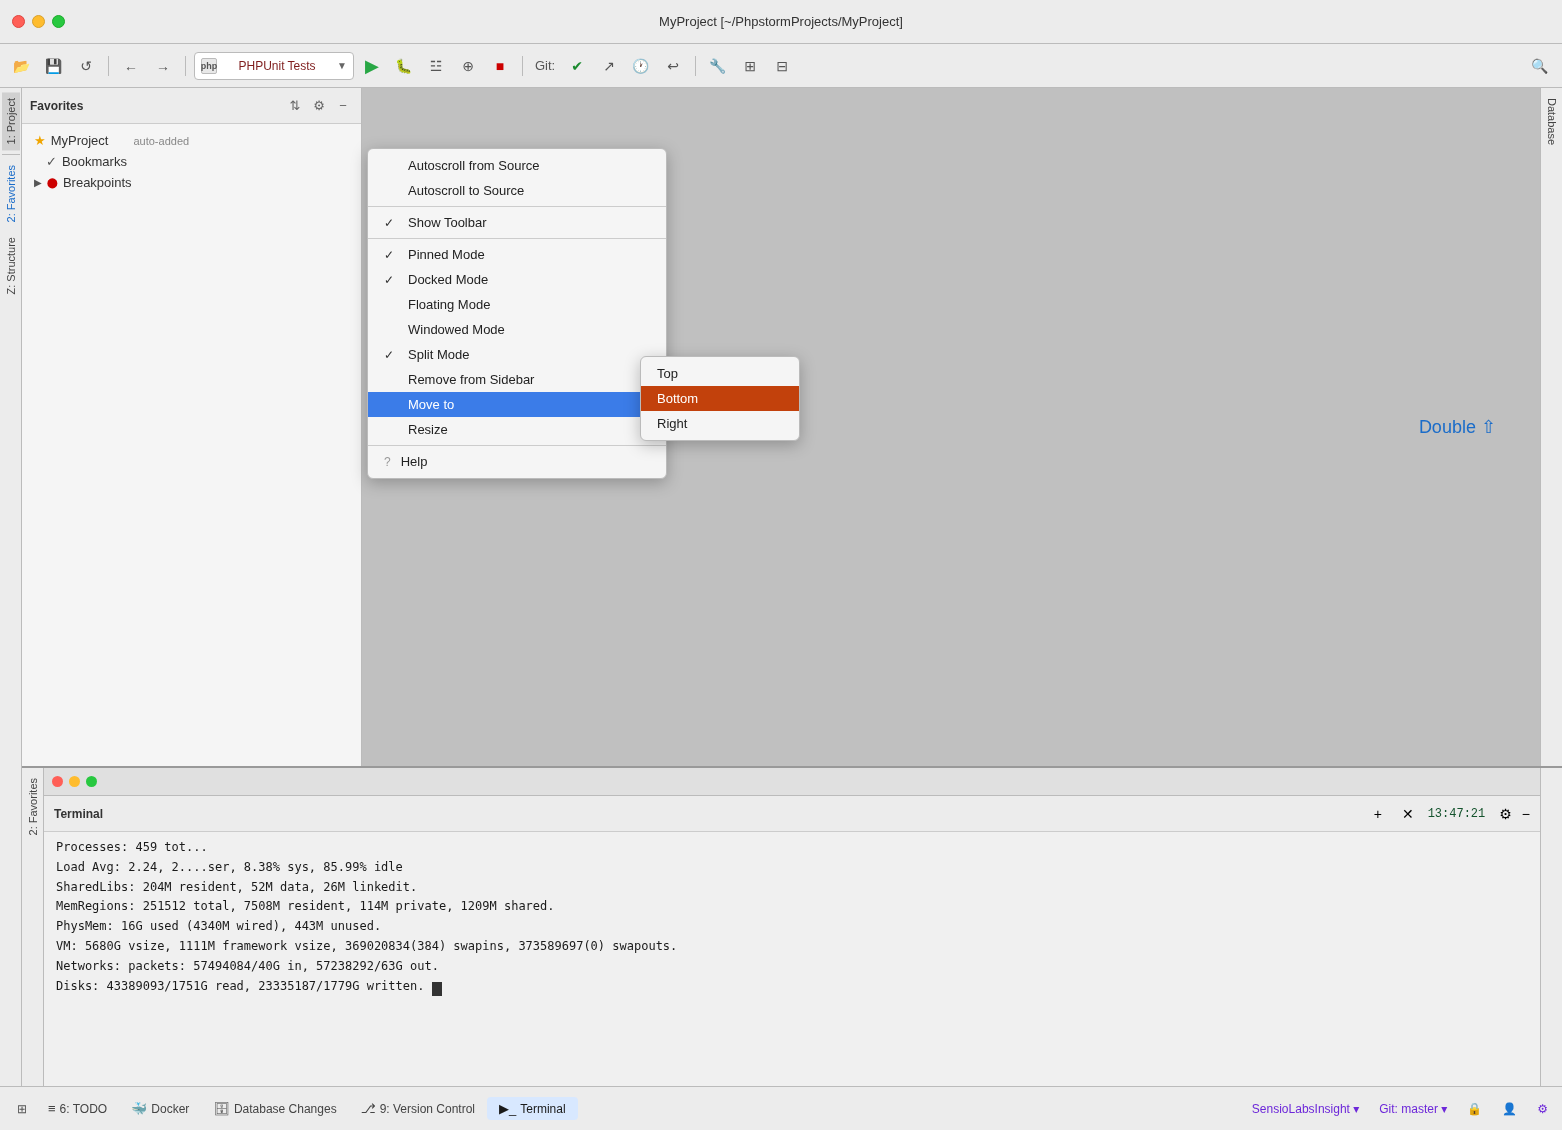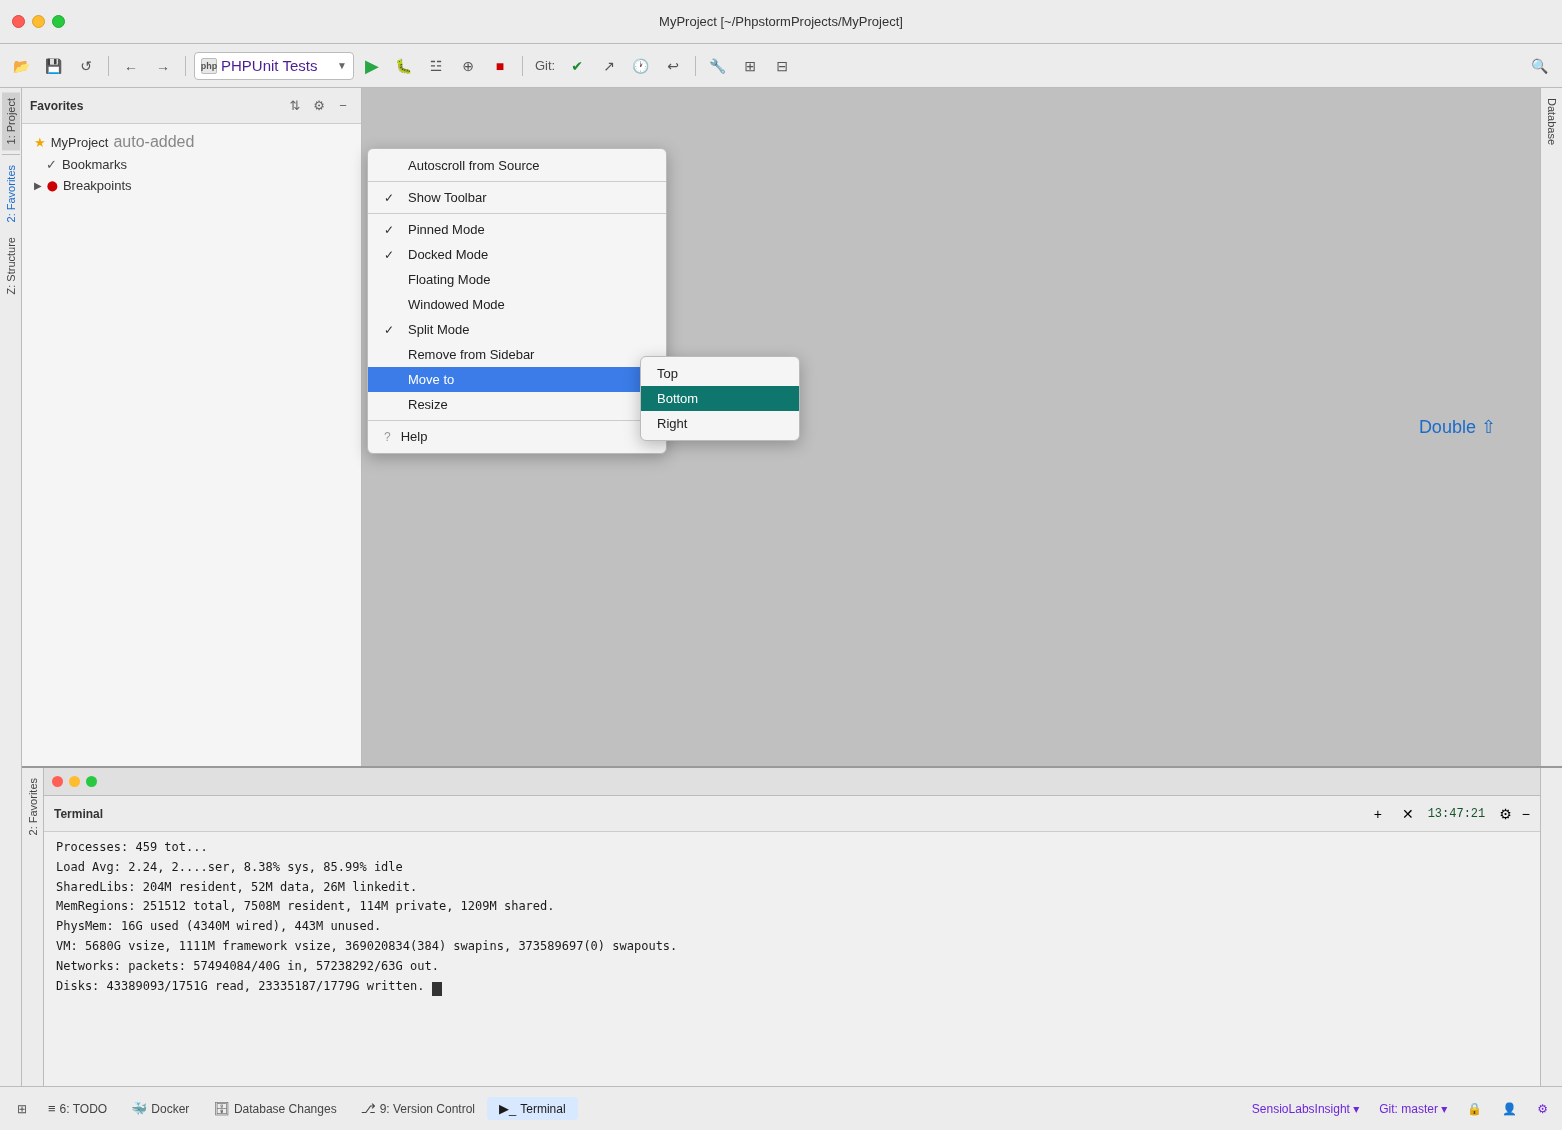--- a/index.html
+++ b/index.html
@@ -84,21 +84,21 @@
       background: #e8e8e8;
       border: 1px solid #bbb;
       border-radius: 2px;
       display: flex;
       align-items: center;
       justify-content: center;
       font-size: 9px;
       color: #555;
       font-weight: bold;
     }
-    .run-config-label { font-size: 15px; color: #4c1d95; flex: 1; }
+    .run-config-label { font-size: 12px; color: #7f1d1d; flex: 1; text-align: center; }
     .run-config-arrow { font-size: 10px; color: #666; }
     .git-label { font-size: 13px; color: #555; margin: 0 4px; }
     .toolbar-spacer { flex: 1; }
 
     
     .left-tabs {
       width: 22px;
       background: #ececec;
       border-right: 1px solid #bbb;
       display: flex;
@@ -223,21 +223,21 @@
     }
     .submenu-item {
       display: flex;
       align-items: center;
       padding: 5px 16px;
       cursor: pointer;
       font-size: 13px;
       color: #222;
     }
     .submenu-item.active {
-      background: #0f766e;
+      background: #c2410c;
       color: #fff;
     }
     .double-badge {
       font-size: 18px;
       color: #1a6cc9;
       font-weight: 500;
       display: flex;
       align-items: center;
       gap: 4px;
     }
@@ -479,37 +479,41 @@
           <div class="panel-header">
             <span class="panel-title">Favorites</span>
             <div class="panel-icon-btn">⇅</div>
             <div class="panel-icon-btn">⚙</div>
             <div class="panel-icon-btn">−</div>
           </div>
           <div class="favorites-tree">
             <div class="tree-item">
               <span class="star">★</span>
               <span>MyProject</span>
-              <span style="color:#888;font-size:16px;margin-left:0;">auto-added</span>
+              <span style="color:#888;font-size:11px;margin-left:20px;">auto-added</span>
             </div>
             <div class="tree-item" style="padding-left:24px;">
               <span class="check">✓</span>
               <span>Bookmarks</span>
             </div>
             <div class="tree-item">
               <span class="arrow">▶</span>
               <span class="dot">⬤</span>
               <span>Breakpoints</span>
             </div>
           </div>
 
           <div class="context-menu">
             <div class="menu-item">
               <span class="check-mark"> </span>
               <span>Autoscroll from Source</span>
+            </div>
+            <div class="menu-item">
+              <span class="check-mark"> </span>
+              <span>Autoscroll to Source</span>
             </div>
             <div class="menu-separator"></div>
             <div class="menu-item">
               <span class="check-mark">✓</span>
               <span>Show Toolbar</span>
             </div>
             <div class="menu-separator"></div>
             <div class="menu-item">
               <span class="check-mark">✓</span>
               <span>Pinned Mode</span>

